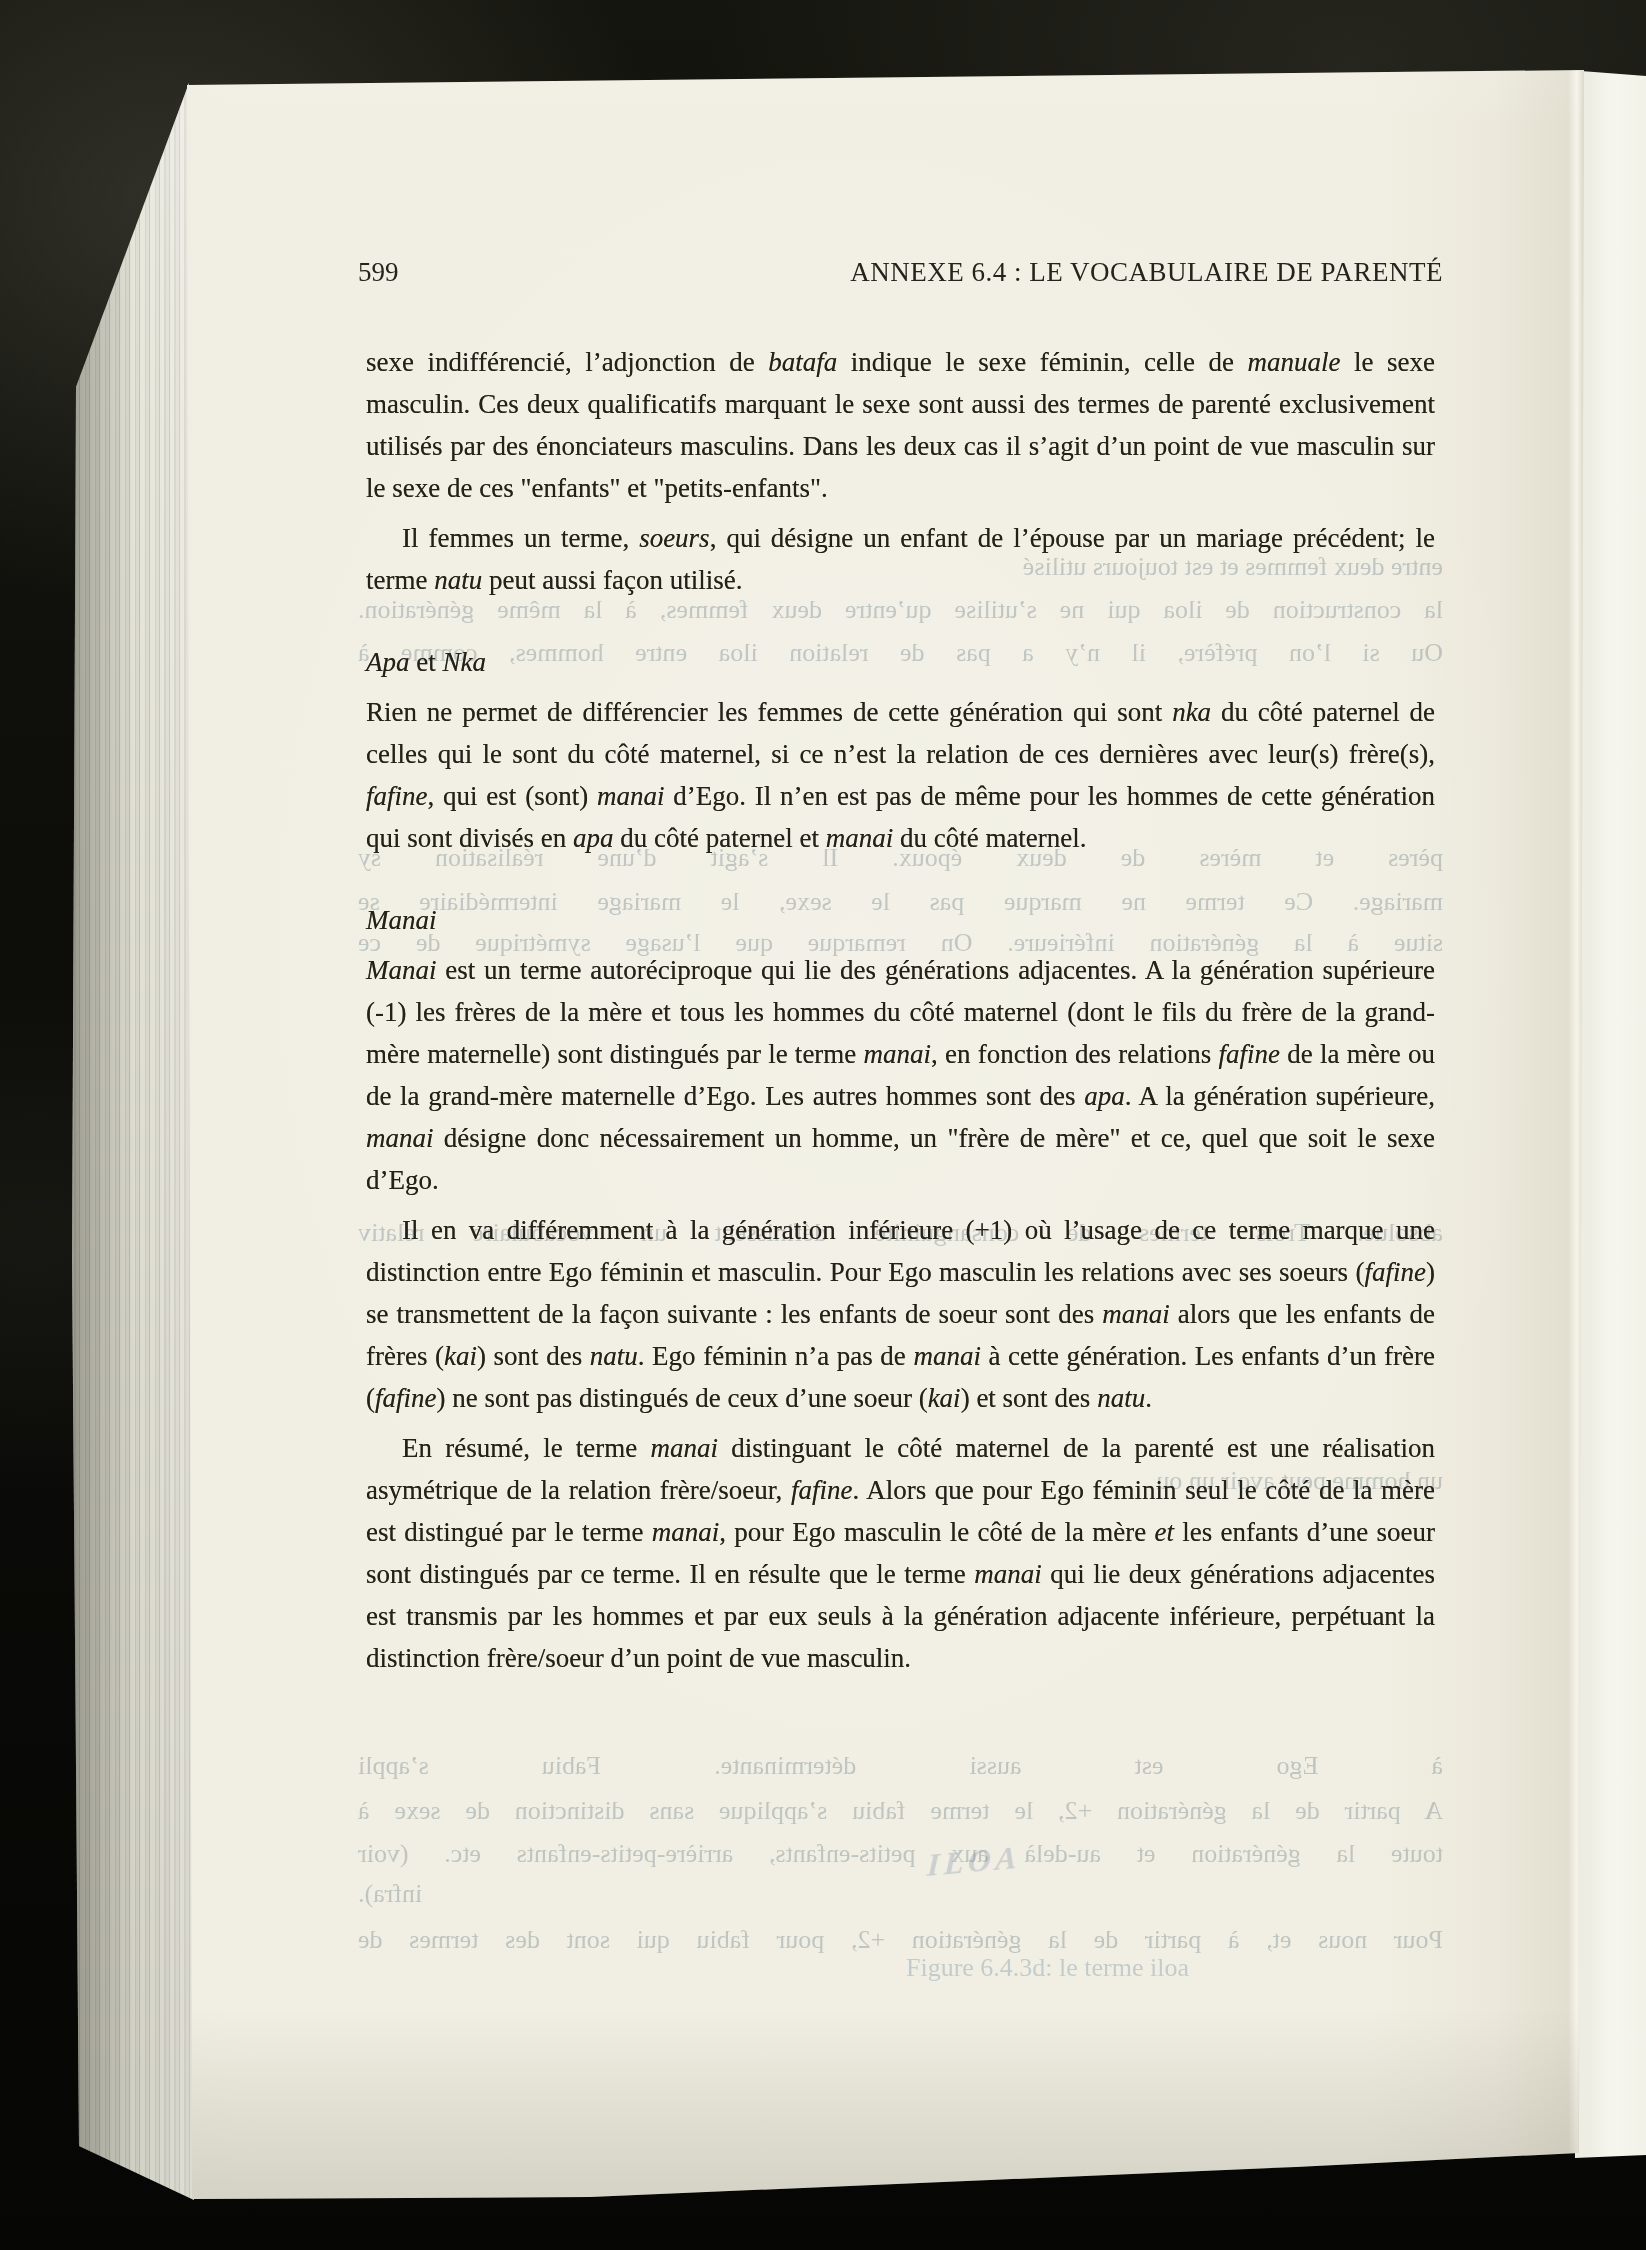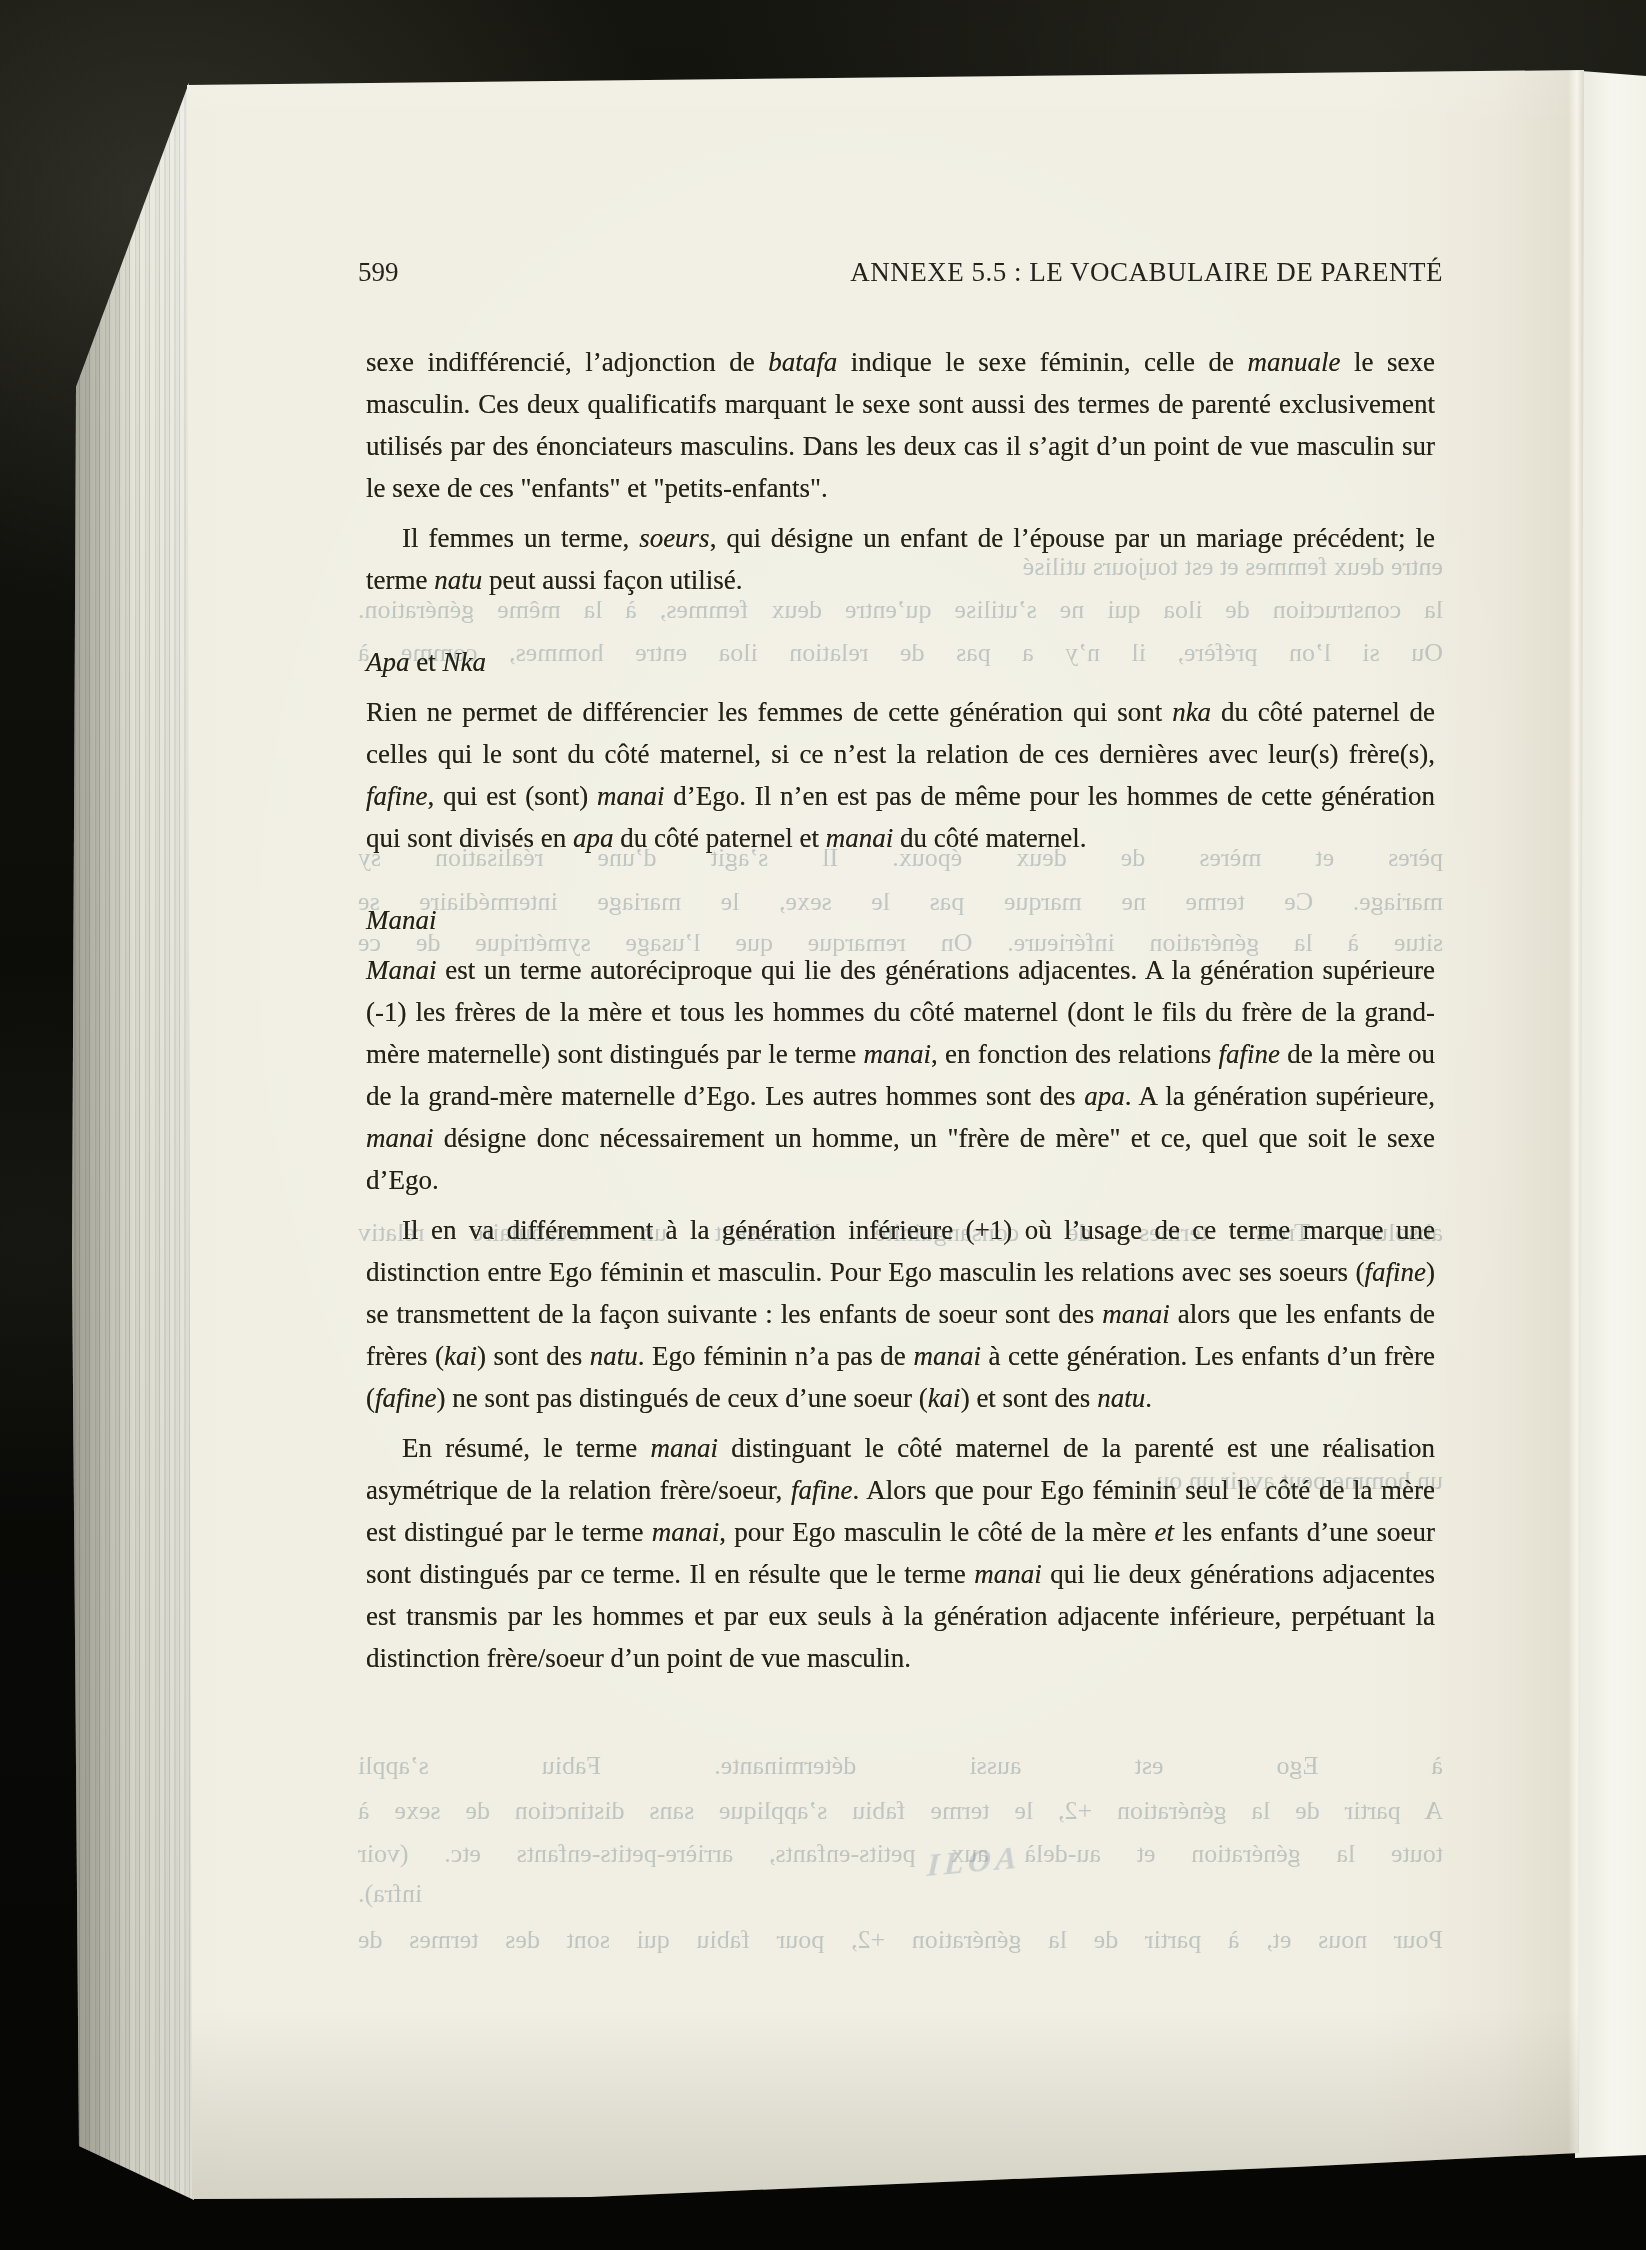--- a/index.html
+++ b/index.html
@@ -108,38 +108,39 @@
 
   <div class="next-page"></div>
 
   <div class="page-stack"></div>
 
   <div class="book-page"></div>
   <div class="page-grain"></div>
 
   <div class="bleed-layer">
     <div class="bleed-diagram-label">ILOA</div>
+    <div class="bleed-caption">Figure 6.4.3d: le terme iloa</div>
   <div class="bleed-line mirrored bl-vright" style="top: 551px;">entre deux femmes et est toujours utilisé</div>
       <div class="bleed-line mirrored bl-justify" style="top: 594px;">la construction de iloa qui ne s’utilise qu’entre deux femmes, à la même génération.</div>
       <div class="bleed-line mirrored bl-justify" style="top: 637px;">Ou si l’on préfère, il n’y a pas de relation iloa entre hommes, comme à</div>
       <div class="bleed-line mirrored bl-justify" style="top: 842px;">pères et mères de deux époux. Il s’agit d’une réalisation sy</div>
       <div class="bleed-line mirrored bl-justify" style="top: 886px;">mariage. Ce terme ne marque pas le sexe, le mariage intermédiaire se</div>
       <div class="bleed-line mirrored bl-justify" style="top: 927px;">situe à la génération inférieure. On remarque que l’usage symétrique de ce</div>
       <div class="bleed-line mirrored bl-justify" style="top: 1217px;">absolue. Trois termes de consanguinité définissent un vocabulaire relativ</div>
       <div class="bleed-line mirrored bl-vright" style="top: 1465px;">un homme peut avoir un ou</div>
       <div class="bleed-line mirrored bl-justify" style="top: 1750px;">à Ego est aussi déterminante. Fabiu s’appli</div>
       <div class="bleed-line mirrored bl-justify" style="top: 1795px;">A partir de la génération +2, le terme fabiu s’applique sans distinction de sexe à</div>
       <div class="bleed-line mirrored bl-justify" style="top: 1838px;">toute la génération et au-delà aux petits-enfants, arrière-petits-enfants etc. (voir</div>
       <div class="bleed-line mirrored bl-vleft" style="top: 1878px;">infra).</div>
       <div class="bleed-line mirrored bl-justify" style="top: 1924px;">Pour nous et, à partir de la génération +2, pour fabiu qui sont des termes de</div>
     </div>
 
   <div class="running-head">
     <span class="page-number">599</span>
-    <span class="running-title">ANNEXE 5.5 : LE VOCABULAIRE DE PARENTÉ</span>
+    <span class="running-title">ANNEXE 6.4 : LE VOCABULAIRE DE PARENTÉ</span>
   </div>
 
   <div class="text-block">
       <p class="body"><span>sexe indifférencié, l’adjonction de </span><span class="it">batafa</span><span> indique le sexe féminin, celle de </span><span class="it">manuale</span><span> le sexe masculin. Ces deux qualificatifs marquant le sexe sont aussi des termes de parenté exclusivement utilisés par des énonciateurs masculins. Dans les deux cas il s’agit d’un point de vue masculin sur le sexe de ces "enfants" et "petits-enfants".</span></p>
       <p class="body indent"><span>Il femmes un terme, </span><span class="it">soeurs</span><span>, qui désigne un enfant de l’épouse par un mariage précédent; le terme </span><span class="it">natu</span><span> peut aussi façon utilisé.</span></p>
       <p class="heading"><span class="it">Apa</span><span> et </span><span class="it">Nka</span></p>
       <p class="body"><span>Rien ne permet de différencier les femmes de cette génération qui sont </span><span class="it">nka</span><span> du côté paternel de celles qui le sont du côté maternel, si ce n’est la relation de ces dernières avec leur(s) frère(s), </span><span class="it">fafine</span><span>, qui est (sont) </span><span class="it">manai</span><span> d’Ego. Il n’en est pas de même pour les hommes de cette génération qui sont divisés en </span><span class="it">apa</span><span> du côté paternel et </span><span class="it">manai</span><span> du côté maternel.</span></p>
       <p class="heading"><span class="it">Manai</span></p>
       <p class="body"><span class="it">Manai</span><span> est un terme autoréciproque qui lie des générations adjacentes. A la génération supérieure (-1) les frères de la mère et tous les hommes du côté maternel (dont le fils du frère de la grand-mère maternelle) sont distingués par le terme </span><span class="it">manai</span><span>, en fonction des relations </span><span class="it">fafine</span><span> de la mère ou de la grand-mère maternelle d’Ego. Les autres hommes sont des </span><span class="it">apa</span><span>. A la génération supérieure, </span><span class="it">manai</span><span> désigne donc nécessairement un homme, un "frère de mère" et ce, quel que soit le sexe d’Ego.</span></p>
       <p class="body indent"><span>Il en va différemment à la génération inférieure (+1) où l’usage de ce terme marque une distinction entre Ego féminin et masculin. Pour Ego masculin les relations avec ses soeurs (</span><span class="it">fafine</span><span>) se transmettent de la façon suivante : les enfants de soeur sont des </span><span class="it">manai</span><span> alors que les enfants de frères (</span><span class="it">kai</span><span>) sont des </span><span class="it">natu</span><span>. Ego féminin n’a pas de </span><span class="it">manai</span><span> à cette génération. Les enfants d’un frère (</span><span class="it">fafine</span><span>) ne sont pas distingués de ceux d’une soeur (</span><span class="it">kai</span><span>) et sont des </span><span class="it">natu</span><span>.</span></p>

